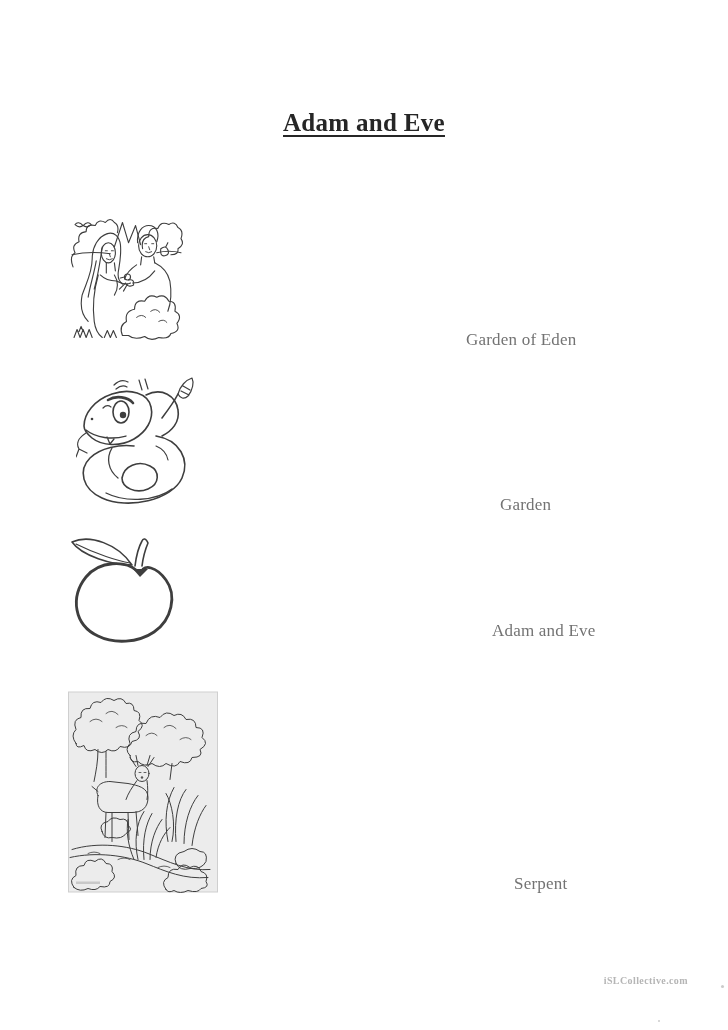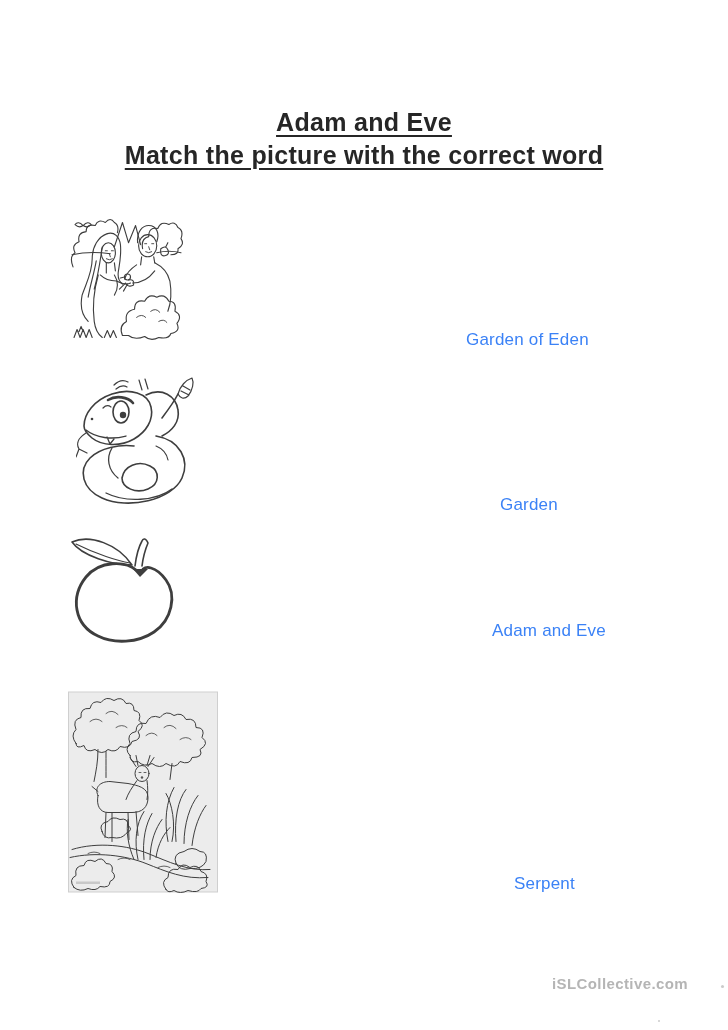--- a/index.html
+++ b/index.html
@@ -1,20 +1,20 @@
 <!DOCTYPE html>
 <html><head>
 <meta charset="utf-8">
 <style>
   html,body{margin:0;padding:0;background:#fff;}
   .page{
     position:relative;
     width:728px;height:1030px;
     background:#ffffff;
-    font-family:Liberation Sans, sans-serif;
+    font-family:Liberation Serif, serif;
     color:#2e2e2e;
     overflow:hidden;
     border-radius:22px;
   }
   .titles{
     position:absolute;top:106px;left:0;right:0;
     text-align:center;
   }
   .titles h1,.titles h2{
     margin:0;
@@ -30,49 +30,48 @@
   figure.pic{margin:0;position:absolute;}
   figure.pic svg{display:block;width:100%;height:100%;}
   .pic-adam-eve{left:70px;top:212px;width:114px;height:132px;}
   .pic-serpent{left:76px;top:374px;width:120px;height:136px;}
   .pic-apple{left:62px;top:532px;width:123px;height:116px;}
   .pic-garden{left:68px;top:691px;width:150px;height:202px;}
   .word{
     position:absolute;
     font-size:17px;
     font-weight:400;
-    color:#3b82f6;
+    color:#737373;
     letter-spacing:.2px;
     white-space:nowrap;
   }
   .word-garden{left:466px;top:330px;}
   .word-apple{left:500px;top:495px;}
   .word-adam-eve{left:492px;top:621px;}
   .word-serpent{left:514px;top:874px;}
   .watermark{
     position:absolute;
     top:975px;right:40px;
-    font-size:15px;
+    font-size:10px;
     font-weight:700;
     color:#b5b5b5;
     letter-spacing:.4px;
   }
   .speck{position:absolute;width:3px;height:3px;border-radius:50%;background:#a9a9a9;opacity:.6;}
   .speck-1{left:721px;top:985px;}
   .speck-2{left:658px;top:1020px;width:2px;height:2px;}
   .ink{stroke:#3e3e3e;fill:none;stroke-linecap:round;stroke-linejoin:round;}
 </style>
 </head>
 <body>
 
 <div class="page">
 
   <header class="titles">
     <h1>Adam and Eve</h1>
-    <h2>Match the picture with the correct word</h2>
   </header>
 
   <figure class="pic pic-adam-eve">
     <svg viewBox="0 0 113 130">
       <g class="ink" stroke-width="1.1">
 
         <path d="M13 13 q-5 -5 -8 -1 q4 4 8 1 Z M13 13 q5 -5 8 -1 q-4 4 -8 1 Z"></path>
 
         <path d="M3 54 Q-1 44 5 40 Q1 32 9 29 Q7 20 16 19 Q16 11 25 13 Q28 6 35 10 Q40 4 44 10 Q49 13 47 20"></path>
 

